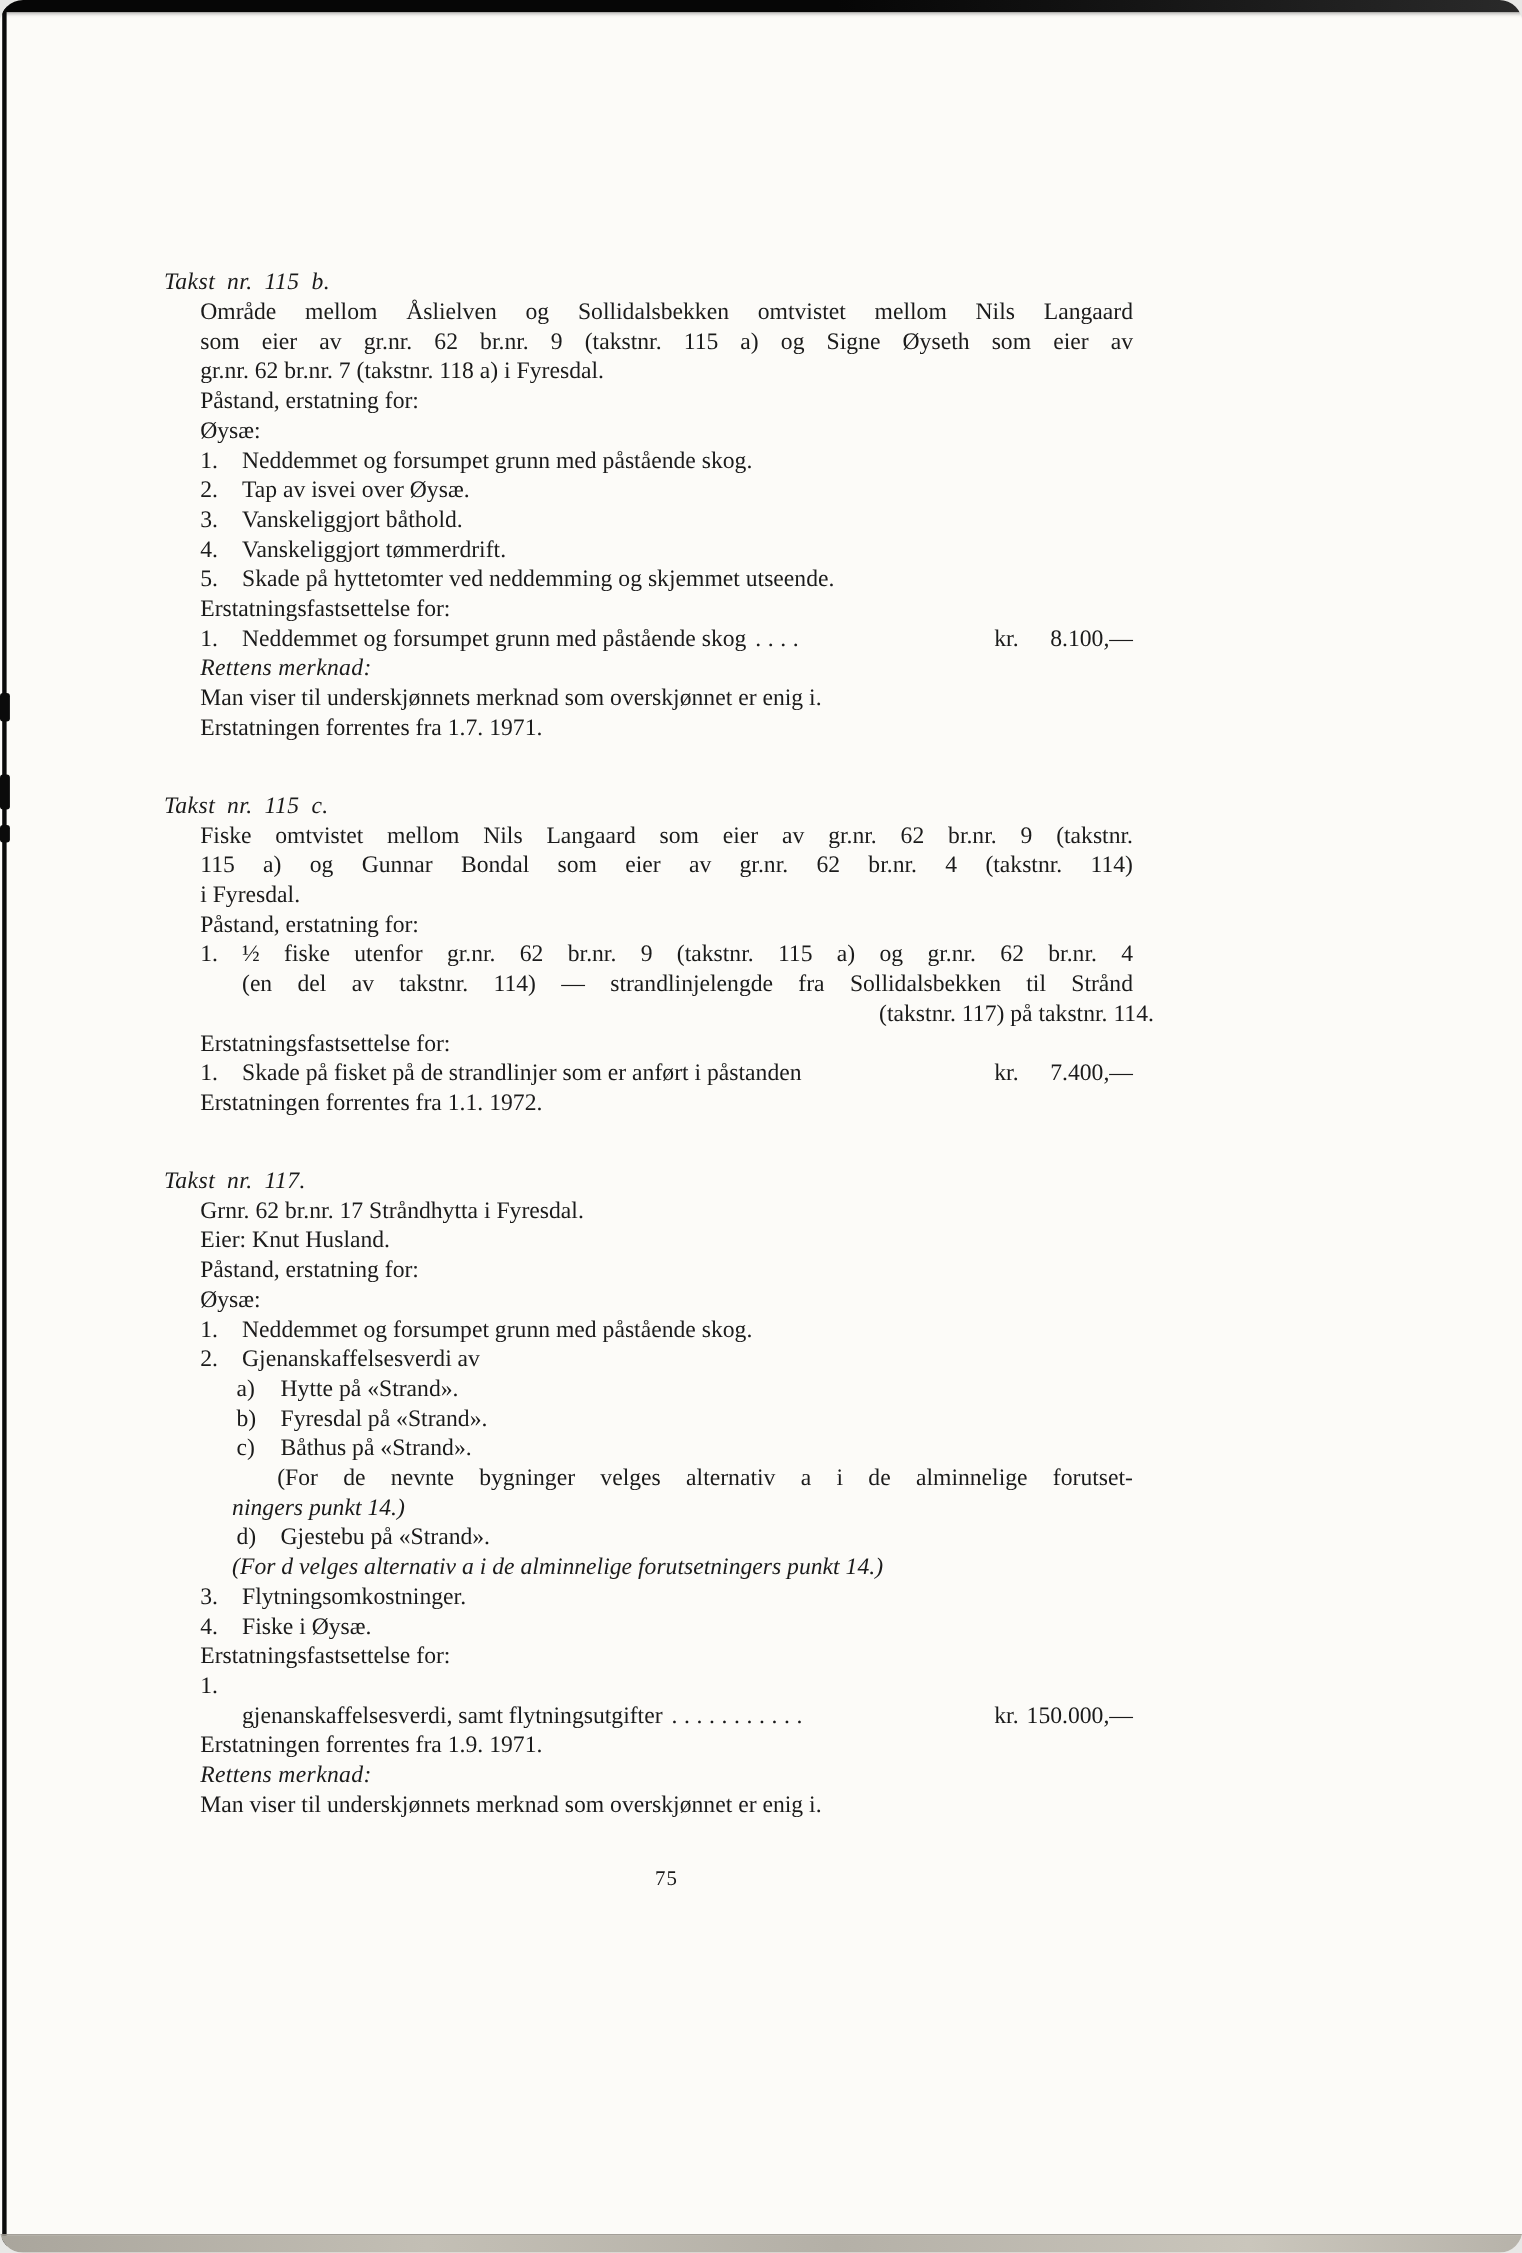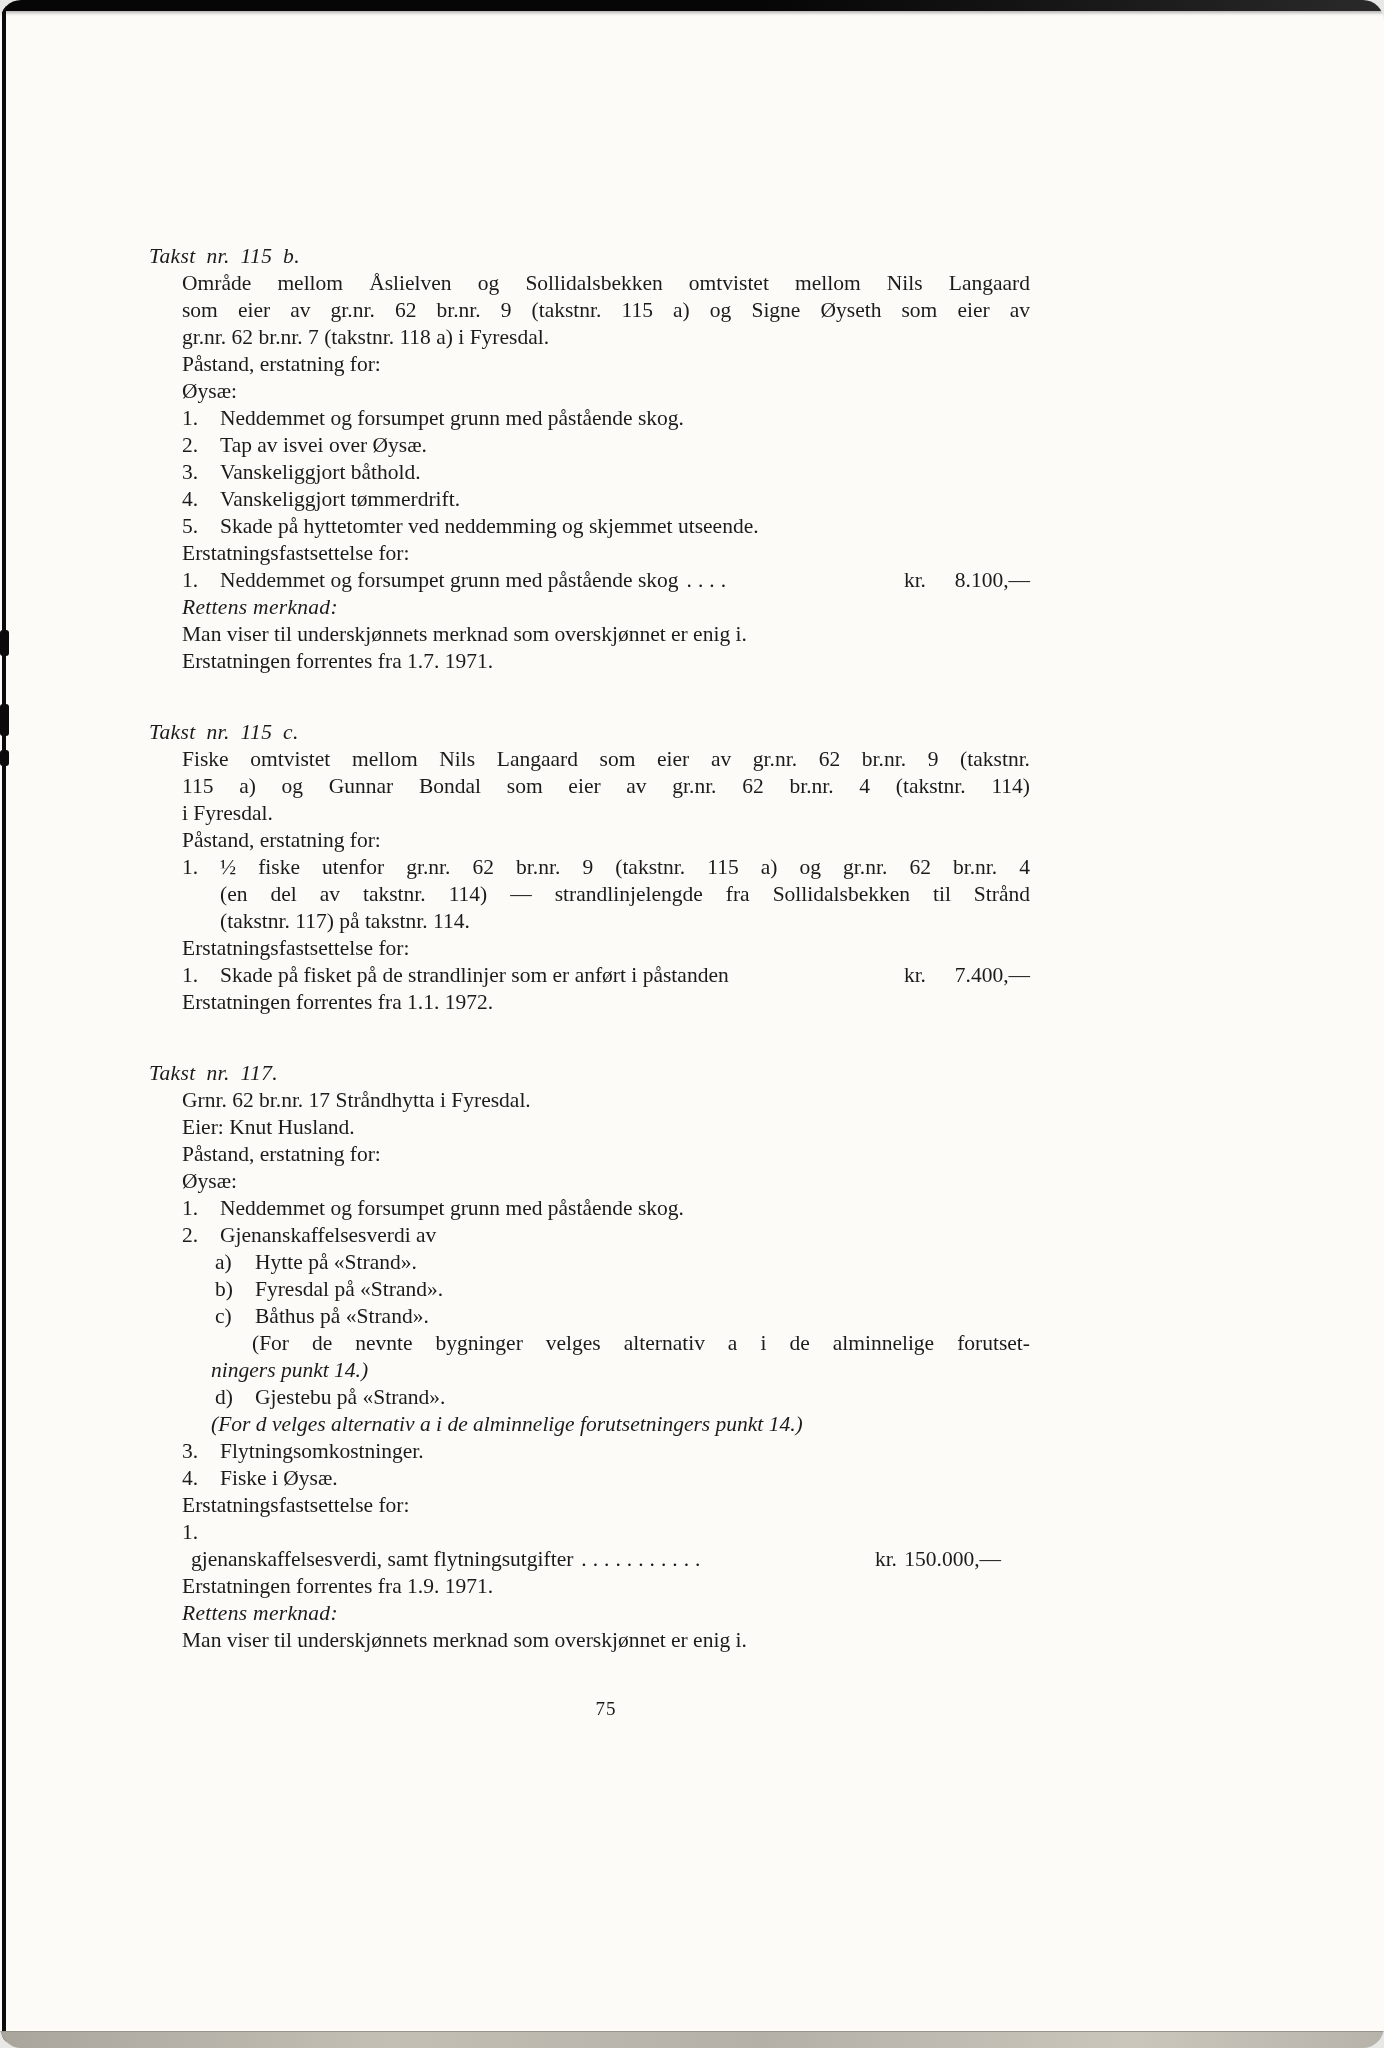--- a/index.html
+++ b/index.html
@@ -42,35 +42,35 @@
     position: absolute; top: 243px; left: 149px; width: 900px;
     font-size: 21.5px;
   }
   .section { margin: 0 0 44px 0; }
   .line { line-height: 27px; min-height: 27px; white-space: nowrap; }
   .heading { font-style: italic; word-spacing: 5px; letter-spacing: .4px; }
   .iheading { margin-left: 33px; font-style: italic; letter-spacing: .3px; }
   .body  { margin-left: 33px; }
   .jbody { margin-left: 33px; width: 848px; white-space: normal;
            text-align: justify; text-align-last: justify; }
-  .cont  { margin-left: 71px; }
+  .cont  { margin-left: 71px; text-align: right; }
   .jcont { margin-left: 71px; width: 810px; white-space: normal;
            text-align: justify; text-align-last: justify; }
   .note  { margin-left: 62px; font-style: italic; }
   .jnote { margin-left: 103px; width: 778px; white-space: normal;
            text-align: justify; text-align-last: justify; }
   .li, .jli, .alpha, .kr { display: flex; margin-left: 33px; }
   .alpha { margin-left: 66px; }
   .marker { flex: 0 0 38px; }
   .alpha .marker { flex: 0 0 40px; }
   .jli { width: 848px; }
   .jli .txt { width: 810px; white-space: normal;
               text-align: justify; text-align-last: justify; }
   .kr { width: 848px; }
-  .krcont { display: flex; margin-left: 42px; width: 810px; }
+  .krcont { display: flex; margin-left: 71px; width: 810px; }
   .dots { letter-spacing: 6px; margin-left: 8px; }
   .sp { flex: 1 1 auto; }
   .krlab { margin-left: 10px; }
   .amt { min-width: 104px; text-align: right; }
   .wide .txt { word-spacing: 7.5px; }
   .pagenum { margin: 8px 0 12px 33px; width: 848px; text-align: center;
              font-size: 19px; letter-spacing: 1px; }
 </style>
 </head>
 <body>

